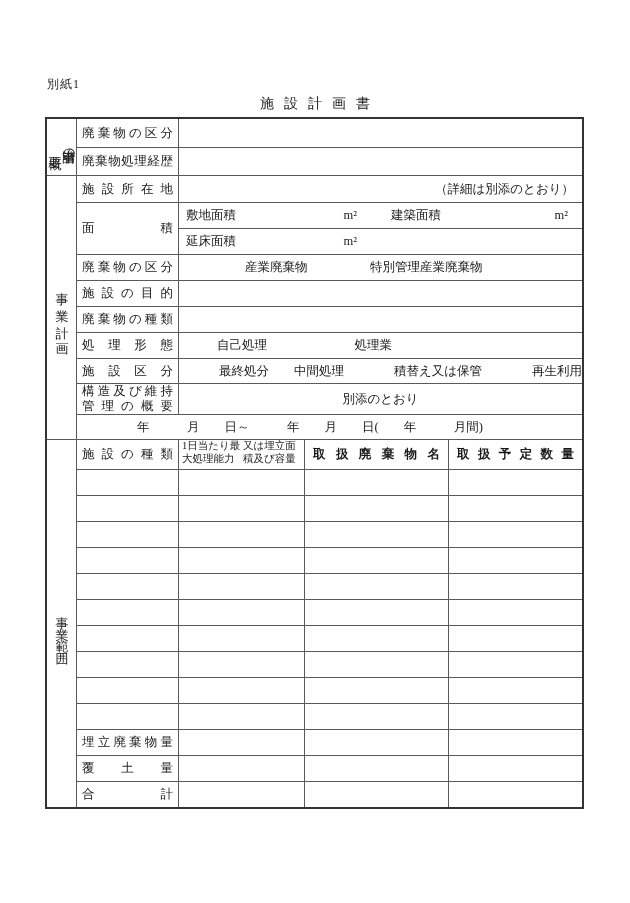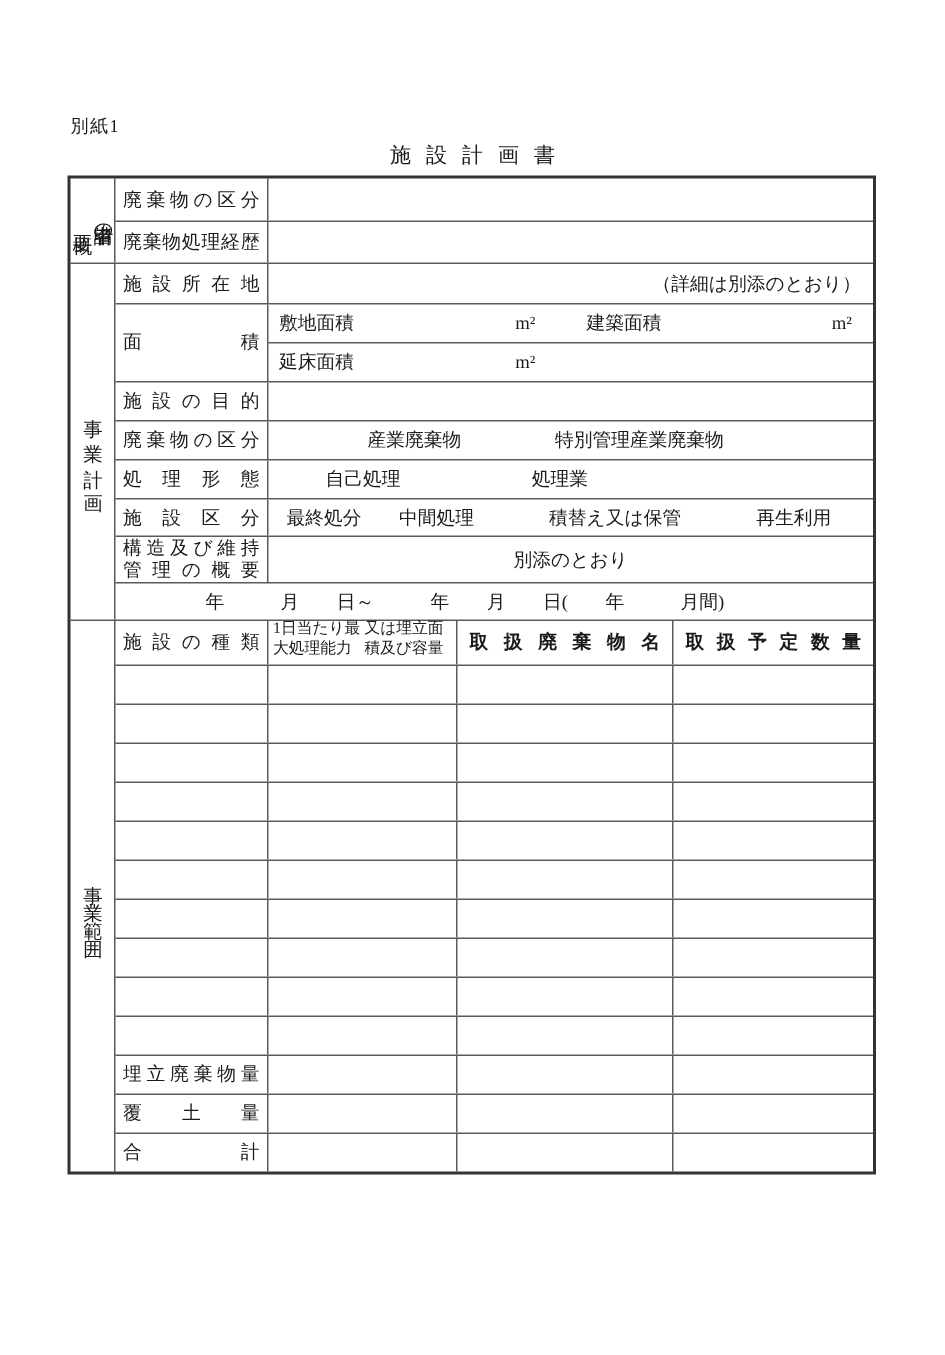--- a/index.html
+++ b/index.html
@@ -71,21 +71,21 @@
   .content.right{justify-content:flex-end;padding-right:8px;}
   .content.center{justify-content:center;}
   .content.col{flex-direction:column;align-items:stretch;padding:0;}
   .subrow{flex:1;display:flex;align-items:center;}
   .subrow + .subrow{border-top:1px solid var(--line);}
   .half{display:flex;justify-content:space-between;align-items:center;box-sizing:border-box;}
   .half.l{width:188px;flex:0 0 188px;padding:0 10px 0 7px;gap:24px;}
   .half.r{flex:1;padding:0 14px 0 24px;}
   .pad-class{padding-left:66px;}
   .pad-form{padding-left:38px;}
-  .pad-fac{padding-left:12px;}
+  .pad-fac{padding-left:12px;justify-content:flex-end;}
   .pad-period{padding-left:60px;}
   .h28{height:28px;}
   .h26{height:26px;}
   .h25{height:25px;}
   .h52{height:52px;}
   .h31{height:31px;}
   .h29{height:29px;}
   .cap-col{width:126px;flex:0 0 126px;}
   .name-col{width:144px;flex:0 0 144px;}
   .qty-col{flex:1;}
@@ -158,31 +158,37 @@
           <div class="subrow">
             <div class="half l">
               <span>延床面積</span>
               <span class="unit">m²</span>
             </div>
           </div>
         </div>
       </div>
       <div class="row h26">
         <div class="cell label">
-            <span class="just">施設の目的</span>
-          </div>
-        <div class="cell content"></div>
-      </div>
-      <div class="row h26">
-        <div class="cell label">
             <span class="just">廃棄物の区分</span>
           </div>
         <div class="cell content pad-class">
             <span class="val">産業廃棄物　　　　　特別管理産業廃棄物</span>
           </div>
+      </div>
+      <div class="row h26">
+        <div class="cell label">
+            <span class="just">施設の目的</span>
+          </div>
+        <div class="cell content"></div>
+      </div>
+      <div class="row h26">
+        <div class="cell label">
+            <span class="just">廃棄物の種類</span>
+          </div>
+        <div class="cell content"></div>
       </div>
       <div class="row h26">
         <div class="cell label">
             <span class="just">処理形態</span>
           </div>
         <div class="cell content pad-form">
             <span class="val">自己処理　　　　　　　処理業</span>
           </div>
       </div>
       <div class="row h25">

